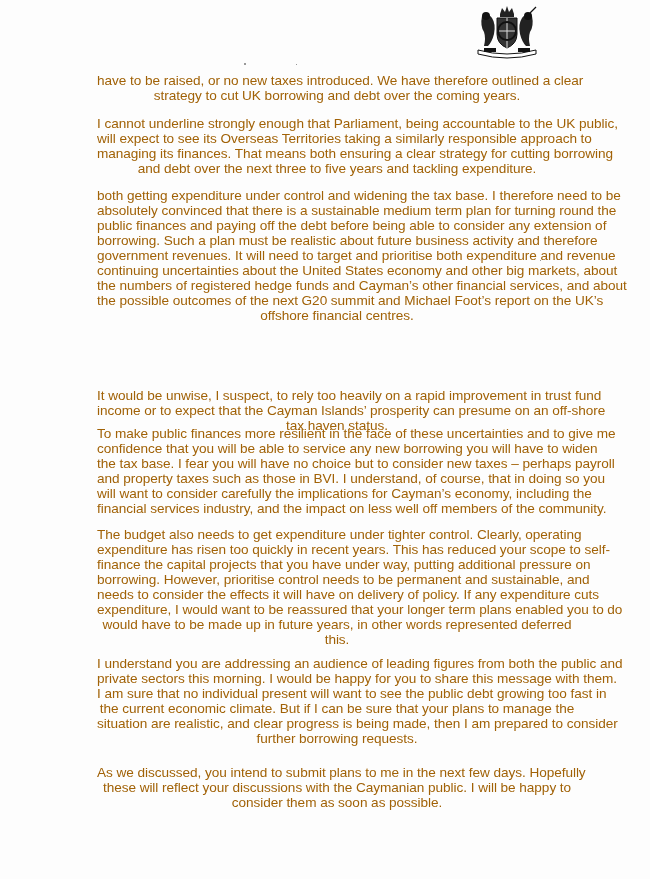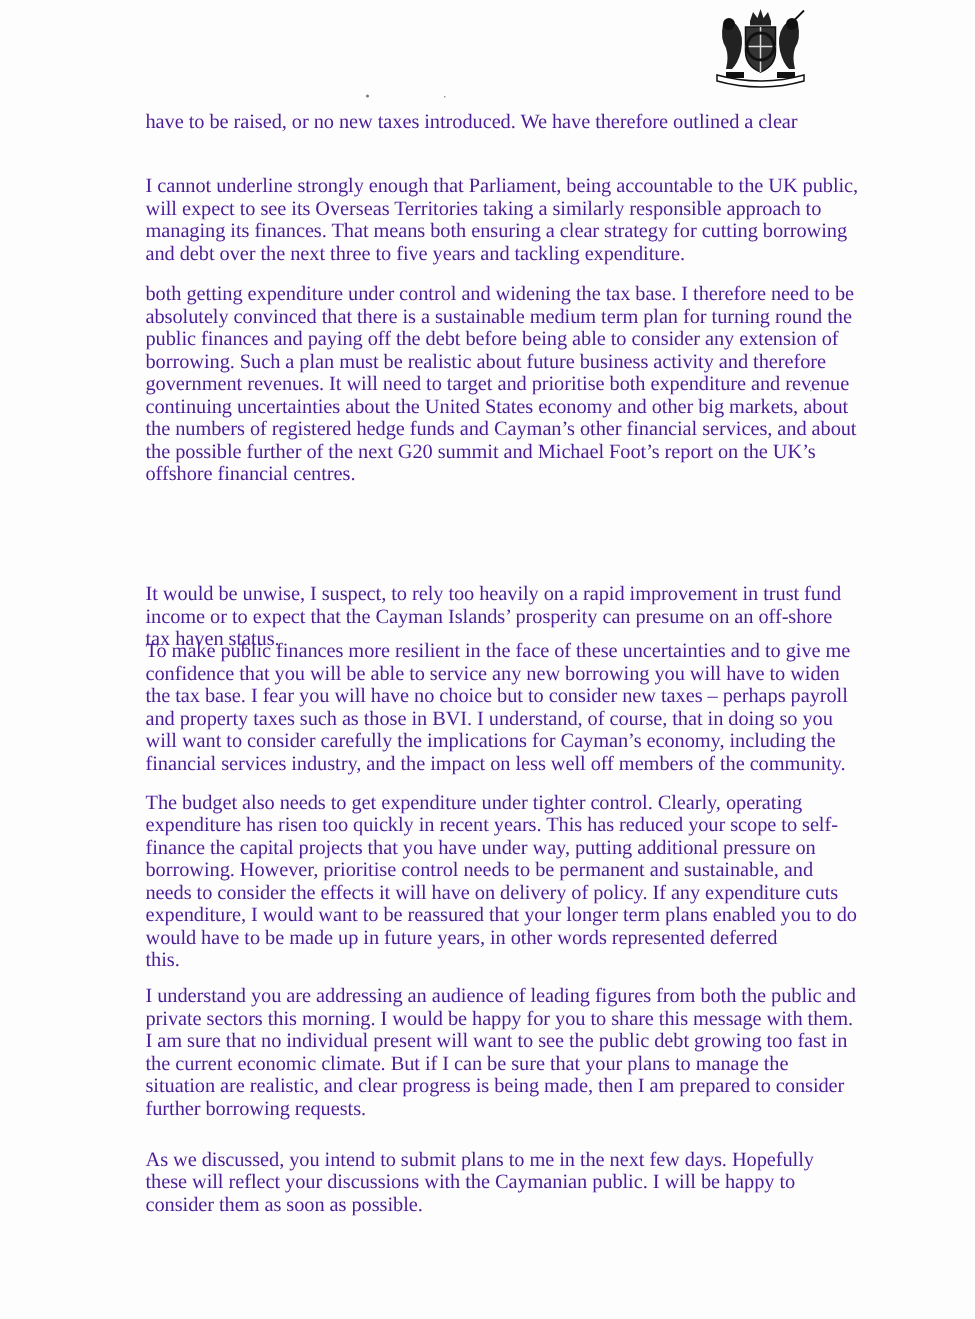--- a/index.html
+++ b/index.html
@@ -2,23 +2,24 @@
 <html><head>
 <meta charset="utf-8">
 <style>
   html, body { margin: 0; padding: 0; background: #ffffff; }
   body { width: 650px; height: 879px; position: relative; overflow: hidden; }
   .page { position: absolute; left: 0; top: 0; width: 650px; height: 879px; background: #fdfdfd; }
   .crest { position: absolute; left: 472px; top: 4px; width: 70px; height: 56px; }
   .para { position: absolute; left: 97px; width: 480px; margin: 0; }
   .line {
     display: block; white-space: nowrap;
-    font-family: Liberation Serif, serif;
-    font-size: 13.6px; line-height: 15px; color: #4c1d95;
+    font-family: Liberation Sans, sans-serif;
+    font-size: 13.6px; line-height: 15px; color: #a16207;
     letter-spacing: -0.05px;
+    text-align: center;
   }
   .speck { position: absolute; width: 2px; height: 2px; background: #777; border-radius: 1px; }
 </style>
 </head>
 <body>
 
 <div class="page">
 
   <svg class="crest" viewBox="0 0 70 56">
 
@@ -40,38 +41,39 @@
     <rect x="12" y="44" width="12" height="4" fill="#111"></rect>
     <rect x="46" y="44" width="12" height="4" fill="#111"></rect>
   </svg>
 
   <span class="speck" style="left:244px; top:63px;"></span>
   <span class="speck" style="left:296px; top:64px; width:1px; height:1px;"></span>
   <span class="speck" style="left:540px; top:260px; width:1px; height:1px;"></span>
 
   <p class="para" style="top:73px;">
     <span class="line">have to be raised, or no new taxes introduced.  We have therefore outlined a clear</span>
+    <span class="line">strategy to cut UK borrowing and debt over the coming years.</span>
   </p>
 
   <p class="para" style="top:116px;">
     <span class="line">I cannot underline strongly enough that Parliament, being accountable to the UK public,</span>
     <span class="line">will expect to see its Overseas Territories taking a similarly responsible approach to</span>
     <span class="line">managing its finances.  That means both ensuring a clear strategy for cutting borrowing</span>
     <span class="line">and debt over the next three to five years and tackling expenditure.</span>
   </p>
 
   <p class="para" style="top:188px;">
     <span class="line">both getting expenditure under control and widening the tax base.  I therefore need to be</span>
     <span class="line">absolutely convinced that there is a sustainable medium term plan for turning round the</span>
     <span class="line">public finances and paying off the debt before being able to consider any extension of</span>
     <span class="line">borrowing.  Such a plan must be realistic about future business activity and therefore</span>
     <span class="line">government revenues. It will need to target and prioritise both expenditure and revenue</span>
     <span class="line">continuing uncertainties about the United States economy and other big markets, about</span>
     <span class="line">the numbers of registered hedge funds and Cayman’s other financial services, and about</span>
-    <span class="line">the possible further of the next G20 summit and Michael Foot’s report on the UK’s</span>
+    <span class="line">the possible outcomes of the next G20 summit and Michael Foot’s report on the UK’s</span>
     <span class="line">offshore financial centres.</span>
   </p>
 
   <p class="para" style="top:388px;">
     <span class="line">It would be unwise, I suspect, to rely too heavily on a rapid improvement in trust fund</span>
     <span class="line">income or to expect that the Cayman Islands’ prosperity can presume on an off-shore</span>
     <span class="line">tax haven status.</span>
   </p>
 
   <p class="para" style="top:426px;">

